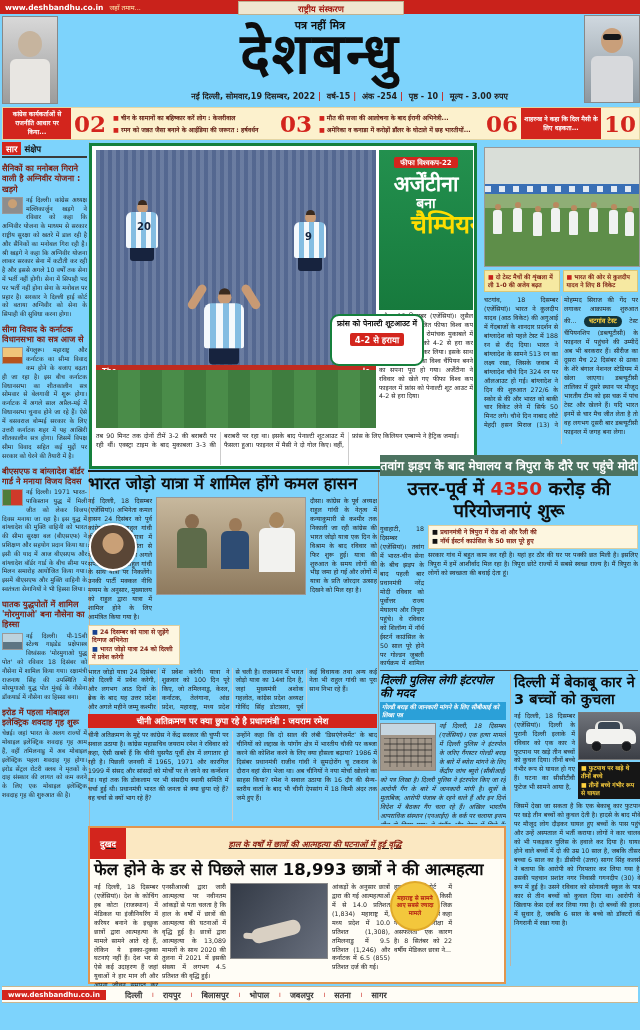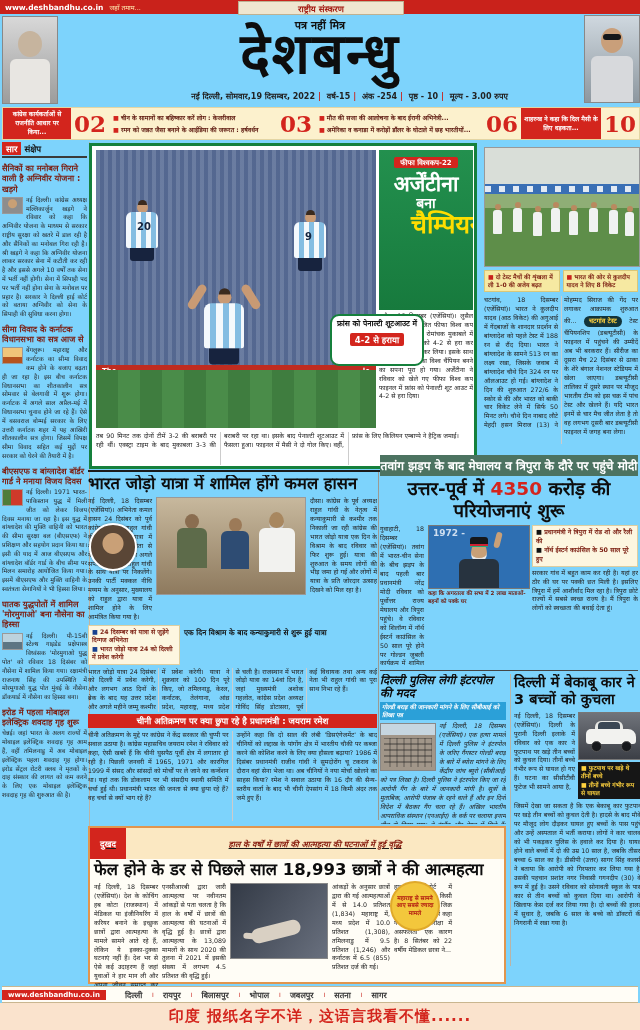--- a/index.html
+++ b/index.html
@@ -339,53 +339,39 @@
         <div class="torso" style="left:102px;top:30px;width:36px;height:44px;background:#f2f2ef;"></div>
       </div>
       <div class="km-col body-txt j" style="flex:1;">दौसा। कांग्रेस के पूर्व अध्यक्ष राहुल गांधी के नेतृत्व में कन्याकुमारी से कश्मीर तक निकाली जा रही कांग्रेस की भारत जोड़ो यात्रा एक दिन के विश्राम के बाद रविवार को फिर शुरू हुई। यात्रा की शुरुआत के समय लोगों की भीड़ जमा हो गई और लोगों में यात्रा के प्रति जोरदार उत्साह दिखने को मिल रहा है।</div>
     </div>
     <div class="km-circ"></div>
     <div class="km-row">
       <div class="km-bul">
         <div><span class="sq">■</span> <span>24 दिसम्बर को यात्रा से जुड़ेंगे दिग्गज अभिनेता</span></div>
         <div><span class="sq">■</span> <span>भारत जोड़ो यात्रा 24 को दिल्ली में प्रवेश करेगी</span></div>
       </div>
-      <div style="flex:1;">
-        <div class="km-sub">एक दिन विश्राम के बाद कन्याकुमारी से शुरू हुई यात्रा</div>
-      </div>
     </div>
     <div class="km-more body-txt j">भारत जोड़ो यात्रा 24 दिसंबर को दिल्ली में प्रवेश करेगी, और लगभग आठ दिनों के ब्रेक के बाद यह उत्तर प्रदेश और अगले महीने जम्मू कश्मीर में प्रवेश करने से पहले पंजाब में प्रवेश करेगी। यात्रा ने शुक्रवार को 100 दिन पूरे किए, जो तमिलनाडु, केरल, कर्नाटक, तेलंगाना, आंध्र प्रदेश, महाराष्ट्र, मध्य प्रदेश और राजस्थान में कन्याकुमारी से चली है। राजस्थान में भारत जोड़ो यात्रा का 14वां दिन है, जहां मुख्यमंत्री अशोक गहलोत, कांग्रेस प्रदेश अध्यक्ष गोविंद सिंह डोटासरा, पूर्व उपमुख्यमंत्री सचिन पायलट, कई विधायक तथा अन्य कई नेता भी राहुल गांधी का पूरा साथ निभा रहे हैं।</div>
   </div>
 
   <div class="abs jr-strip">चीनी अतिक्रमण पर क्या छुपा रहे है प्रधानमंत्री : जयराम रमेश</div>
   <div class="abs jr-body">
     <div class="body-txt j">चीनी अतिक्रमण के मुद्दे पर कांग्रेस ने केंद्र सरकार की चुप्पी पर सवाल उठाया है। कांग्रेस महासचिव जयराम रमेश ने रविवार को कहा, ऐसी खबरें हैं कि चीनी घुसपैठ पूर्वी क्षेत्र में लगातार हो रही है। पिछली जनवरी में 1965, 1971 और कारगिल 1999 में संसद और सांसदों को मोर्चों पर ले जाने का कन्वेंशन था। यहां तक कि डोकलाम पर भी संसदीय स्थायी समिति में चर्चा हुई थी। प्रधानमंत्री भारत की जनता से क्या छुपा रहे हैं? वह चर्चा से क्यों भाग रहे हैं?</div>
     <div class="body-txt j">उन्होंने कहा कि दो साल की लंबी 'डिसएंगेजमेंट' के बाद चीनियों को लद्दाख के पांगोंग क्षेत्र में भारतीय चौकी पर कब्जा करने की कोशिश करने के लिए क्या हौसला बढ़ाया? 1986 में दिसंबर प्रधानमंत्री राजीव गांधी ने सुमदोरोंग चू टकराव के दौरान वहां सेना भेजा था। अब चीनियों ने नया मोर्चा खोलने का साहस किया? रमेश ने सवाल उठाया कि 16 दौर की सैन्य-स्तरीय वार्ता के बाद भी चीनी देपसांग में 18 किमी अंदर तक जमे हुए हैं।</div>
   </div>
 
   <div class="abs modi">
     <div class="md-kick">तवांग झड़प के बाद मेघालय व त्रिपुरा के दौरे पर पहुंचे मोदी</div>
     <div class="md-head">
       <span>उत्तर-पूर्व में</span>
       <span class="red">4350</span>
       <span>करोड़ की परियोजनाएं शुरू</span>
     </div>
     <div class="md-row">
       <div class="md-colL body-txt j">गुवाहाटी, 18 दिसम्बर (एजेंसियां)। तवांग में भारत-चीन सेना के बीच झड़प के बाद पहली बार प्रधानमंत्री नरेंद्र मोदी रविवार को पूर्वोत्तर राज्य मेघालय और त्रिपुरा पहुंचे। वे रविवार को शिलॉन्ग में नॉर्थ ईस्टर्न काउंसिल के 50 साल पूरे होने पर गोल्डन जुबली कार्यक्रम में शामिल हुए।</div>
-      <div class="md-photoWrap">
-        <div class="md-photo">
-          <span class="yr">1972 -</span>
-          <div class="face" style="left:42px;top:16px;width:16px;height:16px;background:#c9a077;border-bottom:5px solid #e8e8e8;"></div>
-          <div class="abs" style="left:41px;top:11px;width:18px;height:7px;background:#15171a;border-radius:3px 3px 0 0;
-               box-shadow:0 2px 0 0 #c23, 0 3px 0 0 #2a7;"></div>
-          <div class="torso" style="left:30px;top:33px;width:40px;height:29px;background:#27333f;"></div>
-          <div class="abs" style="left:66px;top:6px;width:6px;height:16px;background:#c9a077;border-radius:3px;transform:rotate(14deg);"></div>
-        </div>
-        <div class="md-cap">कहा कि अगरतला की सभा में 2 लाख माताओं-बहनों को पक्के घर</div>
-      </div>
       <div class="md-colR">
         <div class="md-bul">
           <div><span class="sq">■</span> <span>प्रधानमंत्री ने त्रिपुरा में रोड शो और रैली की</span></div>
           <div><span class="sq">■</span> <span>नॉर्थ ईस्टर्न काउंसिल के 50 साल पूरे हुए</span></div>
         </div>
         <div class="body-txt j">सरकार गांव में बहुत काम कर रही है। यहां हर ठौर की घर पर पक्की छत मिली है। इसलिए त्रिपुरा में हमें आशीर्वाद मिल रहा है। त्रिपुरा छोटे राज्यों में सबसे स्वच्छ राज्य है। मैं त्रिपुरा के लोगों को स्वच्छता की बधाई देता हूं।</div>
       </div>
     </div>
 
   </div>
@@ -453,17 +439,14 @@
       <span class="cl-sep">।</span>
     <span class="cl-city">भोपाल</span>
       <span class="cl-sep">।</span>
     <span class="cl-city">जबलपुर</span>
       <span class="cl-sep">।</span>
     <span class="cl-city">सतना</span>
       <span class="cl-sep">।</span>
     <span class="cl-city">सागर</span>
   </div>
 
-  <div class="abs bottom-band">
-    <span class="bottom-note">印度 报纸名字不详，这语言我看不懂......</span>
-  </div>
 
 </div>
 
 </body></html>

